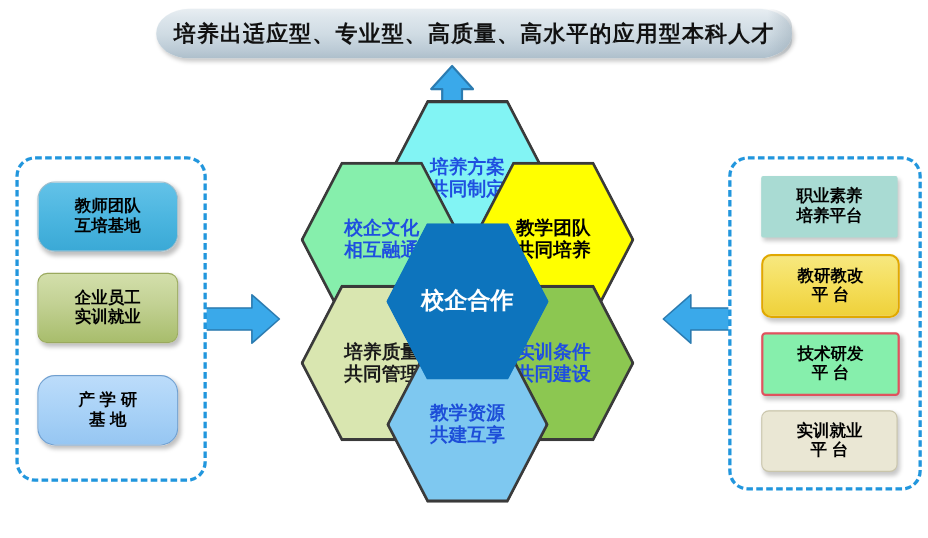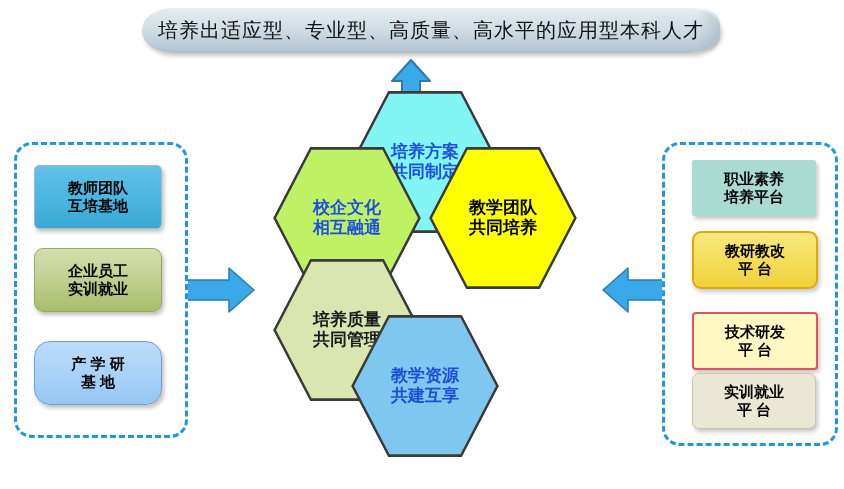--- a/index.html
+++ b/index.html
@@ -42,21 +42,21 @@
     width: 22px;
     height: 45px;
     border-radius: 0 30px 30px 0 / 0 22px 22px 0;
     background: linear-gradient(to right, rgba(255,255,255,0.0), rgba(120,140,155,0.30));
     pointer-events: none;
   }
   .banner-text {
     position: relative;
     z-index: 2;
     font-size: 20px;
-    font-weight: normal;
+    font-weight: bold;
     color: #111111;
     letter-spacing: 1px;
     white-space: nowrap;
   }
 
   
   .arrow {
     position: absolute;
   }
   #arrow-up {
@@ -112,21 +112,21 @@
     text-align: center;
     white-space: nowrap;
   }
   .side-box .ln { display: block; }
 
   
   #lbox-0 {
     left: 34px; top: 165px; width: 126px; height: 62px;
     background: linear-gradient(to bottom, #63c2e8 0%, #4cb6e0 50%, #3aa9d6 100%);
     border: 1px solid #9fbcc9;
-    border-radius: 5px;
+    border-radius: 16px;
     box-shadow: 2px 3px 4px rgba(0,0,0,0.25);
     text-align: center;
   }
   #lbox-1 {
     left: 34px; top: 248px; width: 126px; height: 62px;
     background: linear-gradient(to bottom, #d3dfab 0%, #c2d193 45%, #a8bd6c 100%);
     border: 1px solid #9aa95e;
     border-radius: 9px;
     box-shadow: 2px 3px 4px rgba(0,0,0,0.25);
     align-items: center;
@@ -149,22 +149,22 @@
     text-align: right;
   }
   #rbox-1 {
     left: 692px; top: 231px; width: 122px; height: 54px;
     background: linear-gradient(to bottom, #f7e87f 0%, #f5df5e 45%, #efd13a 100%);
     border: 2px solid #e0a800;
     border-radius: 9px;
     box-shadow: 2px 3px 4px rgba(0,0,0,0.22);
   }
   #rbox-2 {
-    left: 692px; top: 312px; width: 122px; height: 54px;
-    background: #fef9c3;
+    left: 692px; top: 302px; width: 122px; height: 54px;
+    background: #86efac;
     border: 2px solid #e0525e;
     border-radius: 4px;
     box-shadow: 2px 3px 4px rgba(0,0,0,0.22);
   }
   #rbox-3 {
     left: 692px; top: 373px; width: 122px; height: 54px;
     background: #eae7d4;
     border: 1px solid #c9c5ab;
     border-radius: 7px;
     box-shadow: 2px 3px 4px rgba(0,0,0,0.22);
@@ -290,21 +290,21 @@
   <div class="hex hex-pos-top">
     <div class="hex-outline"></div>
     <div class="hex-inner" id="hex-in-0" style="background: rgb(130, 244, 244); color: rgb(31, 79, 224);">
       <span class="ln">培养方案</span>
       <span class="ln">共同制定</span>
     </div>
   </div>
 
   <div class="hex hex-pos-upper-left">
     <div class="hex-outline"></div>
-    <div class="hex-inner" id="hex-in-5" style="background: #bef264; color: rgb(31, 79, 224);">
+    <div class="hex-inner" id="hex-in-5" style="background: #86efac; color: rgb(31, 79, 224);">
       <span class="ln">校企文化</span>
       <span class="ln">相互融通</span>
     </div>
   </div>
 
   <div class="hex hex-pos-lower-left">
     <div class="hex-outline"></div>
     <div class="hex-inner" id="hex-in-4" style="background: rgb(217, 230, 176); color: rgb(26, 26, 26);">
       <span class="ln">培养质量</span>
       <span class="ln">共同管理</span>
@@ -312,23 +312,35 @@
   </div>
 
   <div class="hex hex-pos-upper-right">
     <div class="hex-outline"></div>
     <div class="hex-inner" id="hex-in-1" style="background: rgb(255, 255, 0); color: rgb(0, 0, 0);">
       <span class="ln">教学团队</span>
       <span class="ln">共同培养</span>
     </div>
   </div>
 
+  <div class="hex hex-pos-lower-right">
+    <div class="hex-outline"></div>
+    <div class="hex-inner" id="hex-in-2" style="background: rgb(140, 199, 81); color: rgb(31, 79, 224);">
+      <span class="ln">实训条件</span>
+      <span class="ln">共同建设</span>
+    </div>
+  </div>
 
   <div class="hex hex-pos-bottom">
     <div class="hex-outline"></div>
     <div class="hex-inner" id="hex-in-3" style="background: rgb(126, 200, 240); color: #1d4ed8;">
       <span class="ln">教学资源</span>
       <span class="ln">共建互享</span>
     </div>
   </div>
 
+  <div class="hex hex-pos-center">
+    <div class="hex-inner" id="hex-in-center" style="left: 0px; top: 0px; width: 148px; height: 148px; background: rgb(13, 116, 189); color: rgb(255, 255, 255);">
+      <span class="ln" style="font-size:21px;">校企合作</span>
+    </div>
+  </div>
 
 </div>
 
 </body></html>

